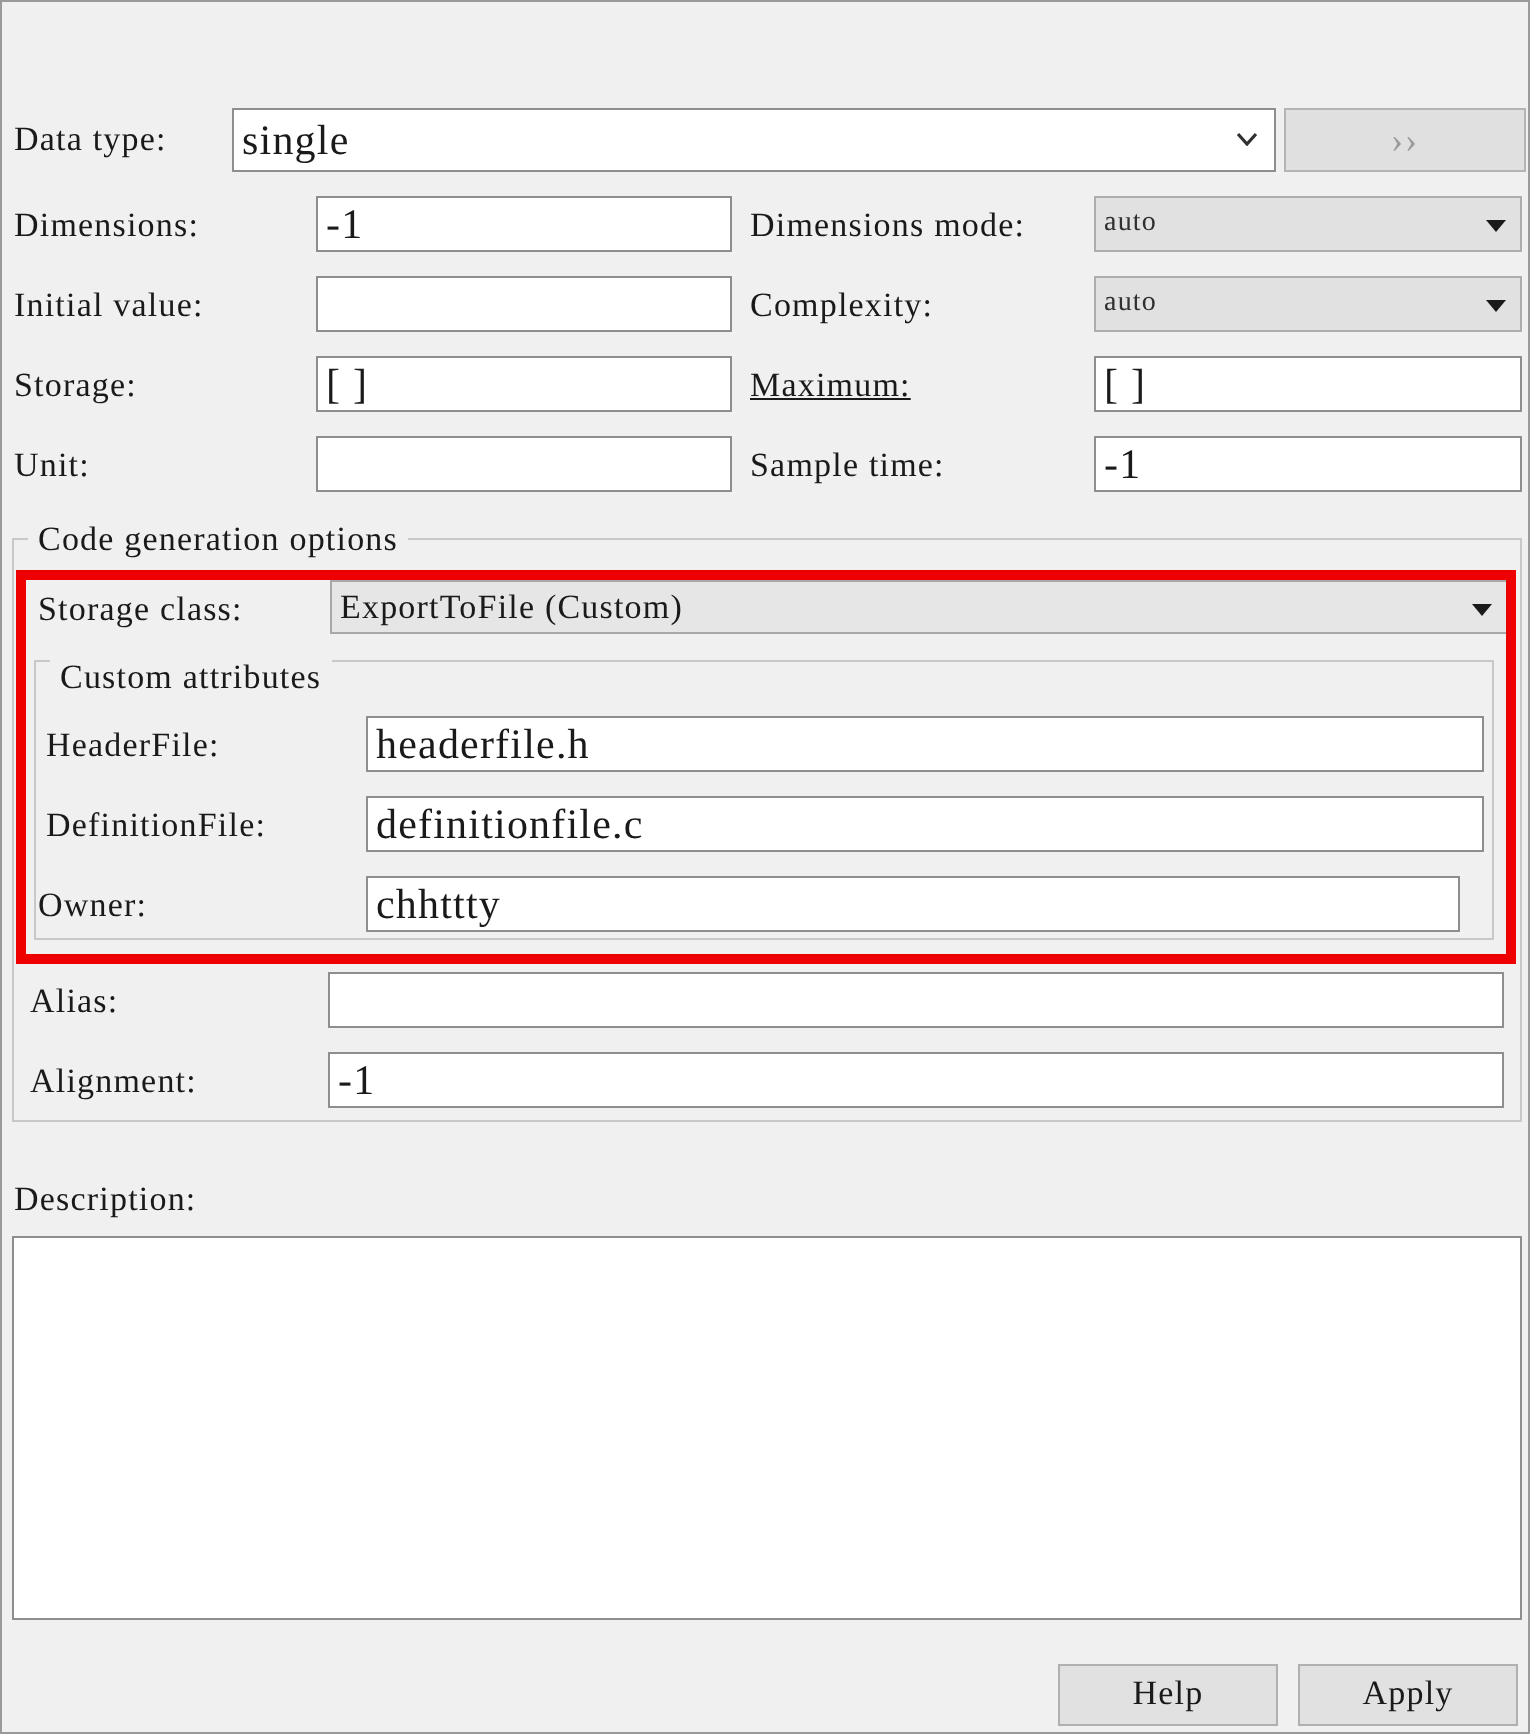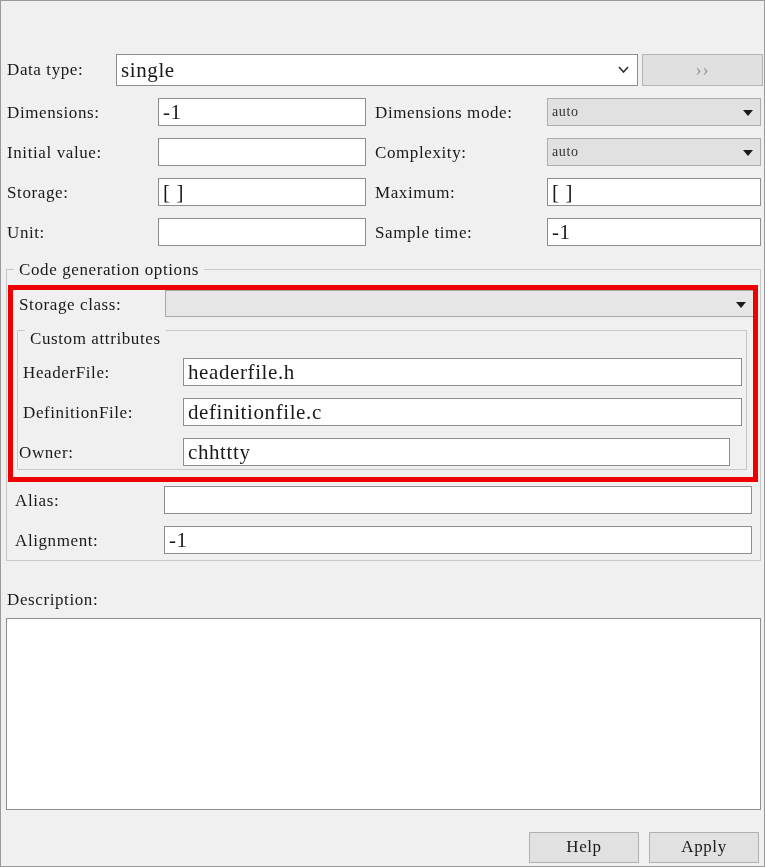--- a/index.html
+++ b/index.html
@@ -225,34 +225,35 @@
 
   <div class="lbl" style="left:374px; top:142px;">Complexity:</div>
   <div class="combo-gray" style="left:546px; top:137px; width:214px; height:28px; line-height:26px;">
     <span>auto</span>
     <span class="tri"></span>
   </div>
 
   <div class="lbl" style="left:6px; top:182px;">Storage:</div>
   <div class="field" style="left:157px; top:177px; width:208px; height:28px; line-height:26px;">[ ]</div>
 
-  <div class="lbl" style="left:374px; top:182px;">Maximum:</div>
+  <div class="lbl" style="left:374px; top:182px;text-decoration:underline;">Maximum:</div>
   <div class="field" style="left:546px; top:177px; width:214px; height:28px; line-height:26px;">[ ]</div>
 
   <div class="lbl" style="left:6px; top:222px;">Unit:</div>
   <div class="field" style="left:157px; top:217px; width:208px; height:28px; line-height:26px;"></div>
 
   <div class="lbl" style="left:374px; top:222px;">Sample time:</div>
   <div class="field" style="left:546px; top:217px; width:214px; height:28px; line-height:26px;">-1</div>
 
   <div class="group" style="left:5px; top:268px; width:755px; height:292px;"></div>
   <div class="group-title" style="left:13px; top:259px;">Code generation options</div>
 
   <div class="lbl" style="left:18px; top:294px;">Storage class:</div>
   <div class="storage-combo" style="left:164px; top:289px; width:589px; height:27px; line-height:25px;">
+    <span>ExportToFile (Custom)</span>
     <span class="tri"></span>
   </div>
 
   <div class="group" style="left:16px; top:329px; width:730px; height:140px;"></div>
   <div class="group-title" style="left:24px; top:328px;">Custom attributes</div>
 
   <div class="lbl" style="left:22px; top:362px;">HeaderFile:</div>
   <div class="field" style="left:182px; top:357px; width:559px; height:28px; line-height:26px;">headerfile.h</div>
 
   <div class="lbl" style="left:22px; top:402px;">DefinitionFile:</div>

